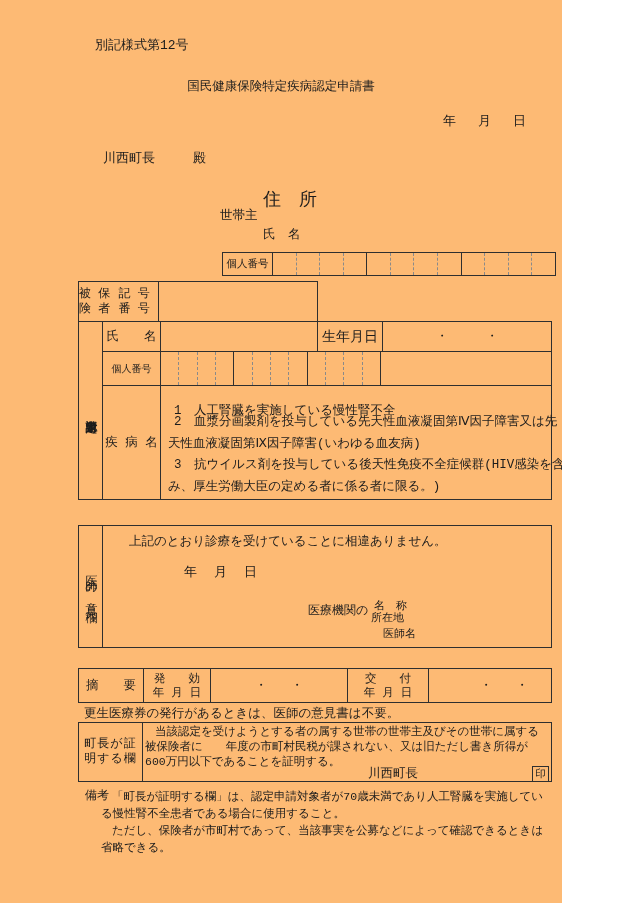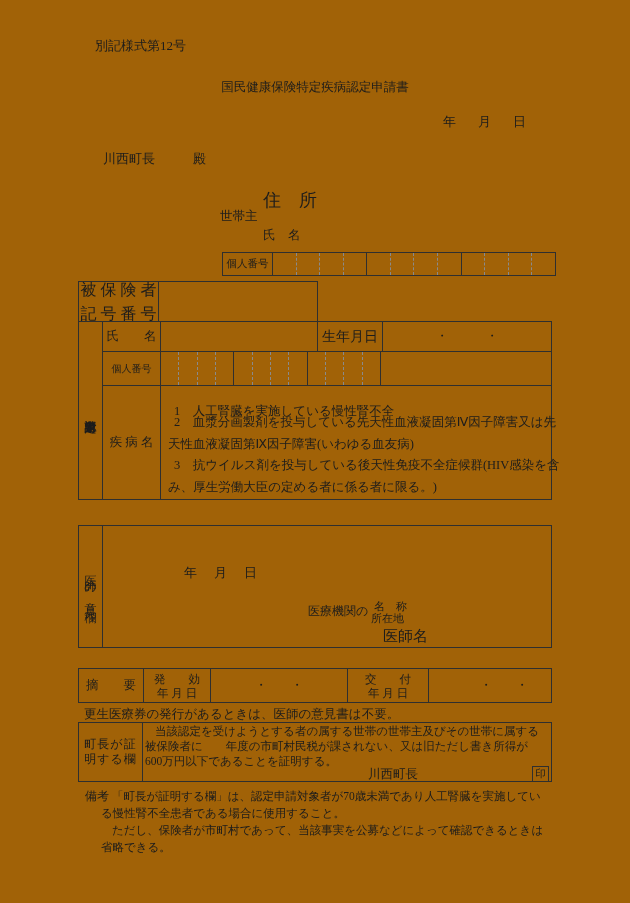--- a/index.html
+++ b/index.html
@@ -1,20 +1,20 @@
 <!DOCTYPE html>
 <html><head>
 <meta charset="utf-8">
 <style>
   * { margin:0; padding:0; box-sizing:border-box; }
   html,body { background:#ffffff; }
   #page {
-    position:relative; width:630px; height:903px;
-    background:#a16207; color:#1c1c1c;
-    font-family:Liberation Serif, serif;
+    position:relative; width:562px; height:903px;
+    background:#fdba74; color:#1c1c1c;
+    font-family:Liberation Mono, monospace;
     font-size:13px; overflow:hidden;
   }
   .t { position:absolute; white-space:pre; line-height:1.15; }
   .tbl { position:absolute; border:1px solid #2f2f2f; }
   .flex { display:flex; }
   .cell { border-right:1px solid #2f2f2f; display:flex; align-items:center; justify-content:center; }
   .cell.last { border-right:none; }
   .row { display:flex; border-bottom:1px solid #2f2f2f; }
   .row.last { border-bottom:none; }
   
@@ -57,21 +57,21 @@
     <div class="pn-cell"></div>
     <div class="pn-cell"></div>
     <div class="pn-cell"></div>
     <div class="pn-cell gs"></div>
     <div class="pn-cell"></div>
     <div class="pn-cell"></div>
     <div class="pn-cell"></div>
   </div>
 
   <div class="flex" style="position:absolute; left:78px; top:281px; width:240px; height:40px; border:1px solid #2f2f2f; border-bottom:none;">
-    <div style="width:80px; border-right:1px solid #2f2f2f; display:flex; flex-direction:column; align-items:center; justify-content:space-between; font-size:16px; line-height:15px;">
+    <div style="width:80px; border-right:1px solid #2f2f2f; display:flex; align-items:center; justify-content:space-between; font-size:12px; line-height:15px;">
       <div>被 保 険 者</div>
       <div>記 号 番 号</div>
     </div>
     <div style="flex:1;"></div>
   </div>
 
   <div class="tbl" style="left:78px; top:321px; width:474px; height:179px;">
     <div class="side-col">
       <span class="v-text">認定申請対象者</span>
     </div>
@@ -111,27 +111,28 @@
         </div>
       </div>
     </div>
   </div>
 
   <div class="tbl" style="left:78px; top:525px; width:474px; height:123px;">
     <div class="side-col">
       <span class="v-text" style="letter-spacing:4.5px;">医師の意見欄</span>
     </div>
     <div style="position:absolute; left:24px; top:0; right:0; bottom:0;">
+      <div class="t" style="left:26px; top:9px; font-size:12.5px;">上記のとおり診療を受けていることに相違ありません。</div>
       <span class="t" style="left:81px; top:40px;">年</span>
       <span class="t" style="left:111px; top:40px;">月</span>
       <span class="t" style="left:141px; top:40px;">日</span>
       <span class="t" style="left:205px; top:79px; font-size:12px;">医療機関の</span>
       <span class="t" style="left:271px; top:74px; font-size:11px;">名　称</span>
       <span class="t" style="left:268px; top:86px; font-size:11px;">所在地</span>
-      <span class="t" style="left:280px; top:102px; font-size:15px;">医師名</span>
+      <span class="t" style="left:280px; top:102px; font-size:11px;">医師名</span>
     </div>
   </div>
 
   <div class="tbl flex" style="left:78px; top:668px; width:474px; height:35px;">
     <div class="cell" style="width:65px; font-size:12.5px;">摘　　要</div>
     <div class="cell" style="width:67px; flex-direction:column; font-size:11.5px; line-height:14px;">
       <div>発　　効</div>
       <div>年 月 日</div>
     </div>
     <div class="cell" style="width:137px; font-size:12px;">・　　・</div>

